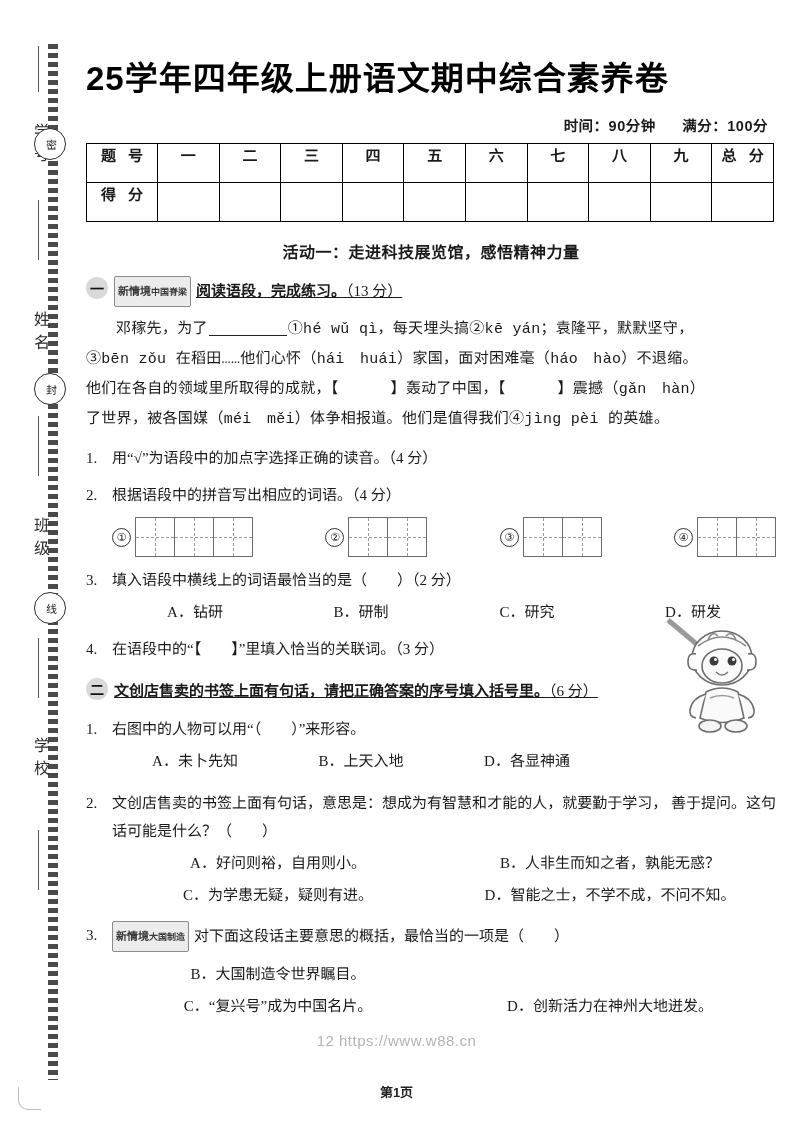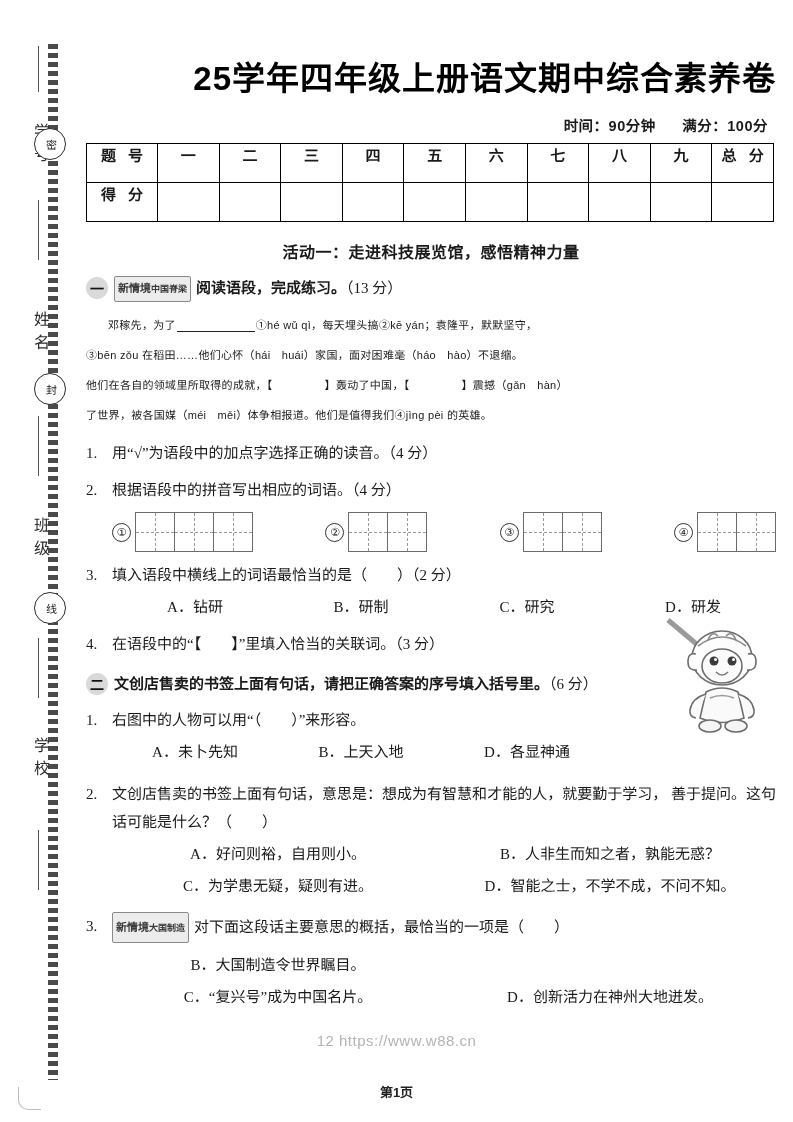--- a/index.html
+++ b/index.html
@@ -50,21 +50,21 @@
     font-family:"Liberation Sans","DejaVu Sans",sans-serif;
     writing-mode:vertical-rl;text-orientation:upright;letter-spacing:0px;
     z-index:3;color:#1a1a1a;
   }
 
   
   .content{position:absolute;left:86px;top:0;width:690px;}
 
   .paper-title{
     margin-top:52px;
-    text-align:right;
+    text-align:left;
     font-family:"Liberation Sans","DejaVu Sans",sans-serif;
     font-weight:bold;
     font-size:33px;
     letter-spacing:1px;
     white-space:nowrap;
     color:#000;
   }
   .meta-line{
     margin-top:14px;text-align:right;padding-right:8px;
     font-family:"Liberation Sans","DejaVu Sans",sans-serif;
@@ -96,37 +96,37 @@
   .sec-num{
     flex:0 0 auto;width:22px;height:22px;border-radius:50%;
     background:#d9d9d9;color:#111;
     display:flex;align-items:center;justify-content:center;
     font-family:"Liberation Sans","DejaVu Sans",sans-serif;
     font-weight:bold;font-size:14px;margin-right:6px;margin-top:1px;
   }
   .sec-body{
     flex:1 1 auto;
     font-family:"Liberation Sans","DejaVu Sans",sans-serif;
-    font-weight:bold;font-size:15px;line-height:23px;
+    font-weight:bold;font-size:15px;line-height:28px;text-decoration:underline;
   }
   .badge{
     display:inline-block;border:1px solid #8a8a8a;background:#ececec;
     padding:0px 3px;margin-right:5px;border-radius:2px;
     font-size:11px;font-weight:bold;letter-spacing:0;
     color:#3a3a3a;vertical-align:1px;
     font-family:"Liberation Sans","DejaVu Sans",sans-serif;
   }
   .badge i{font-style:normal;font-size:9px;}
   .pts{font-weight:normal;font-family:"Liberation Serif",serif;}
 
   
   .passage{
-    margin-top:8px;font-size:11px;line-height:30px;
+    margin-top:8px;font-size:15px;line-height:30px;
     text-align:justify;letter-spacing:.3px;
-    font-family:Liberation Sans, sans-serif;
+    font-family:Liberation Mono, monospace;
   }
   .passage p{margin:0;text-indent:2em;}
   .fill-line{display:inline-block;width:78px;border-bottom:1px solid #222;
              vertical-align:-3px;margin:0 1px;}
   .brk{display:inline-block;min-width:52px;text-align:center;}
 
   
   .q{margin-top:9px;font-size:15px;line-height:28px;
      font-family:"Liberation Serif","DejaVu Serif",serif;
      display:flex;align-items:flex-start;}

